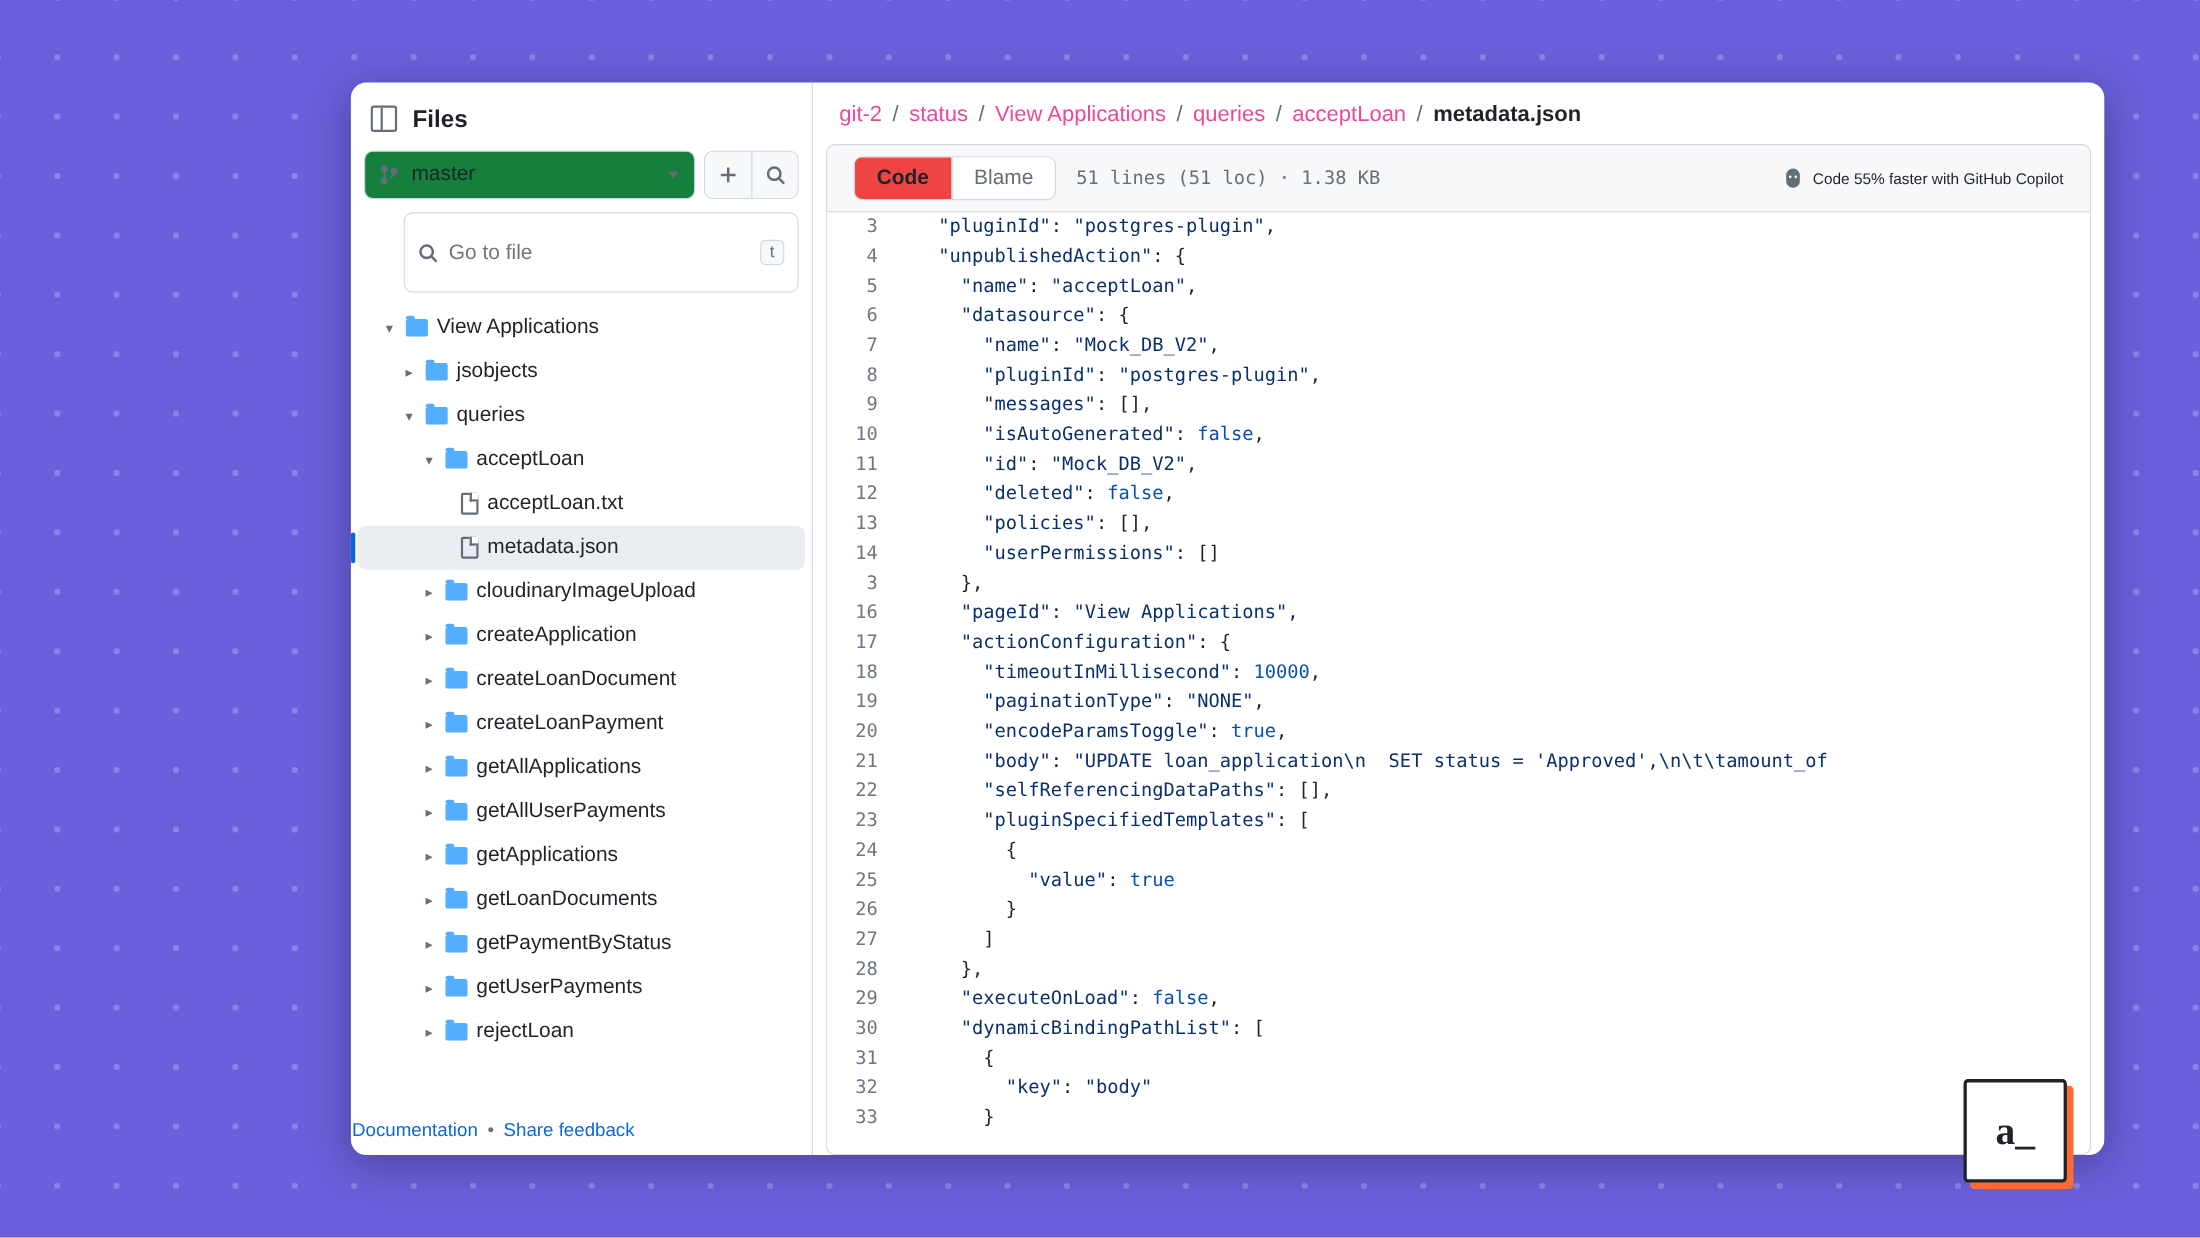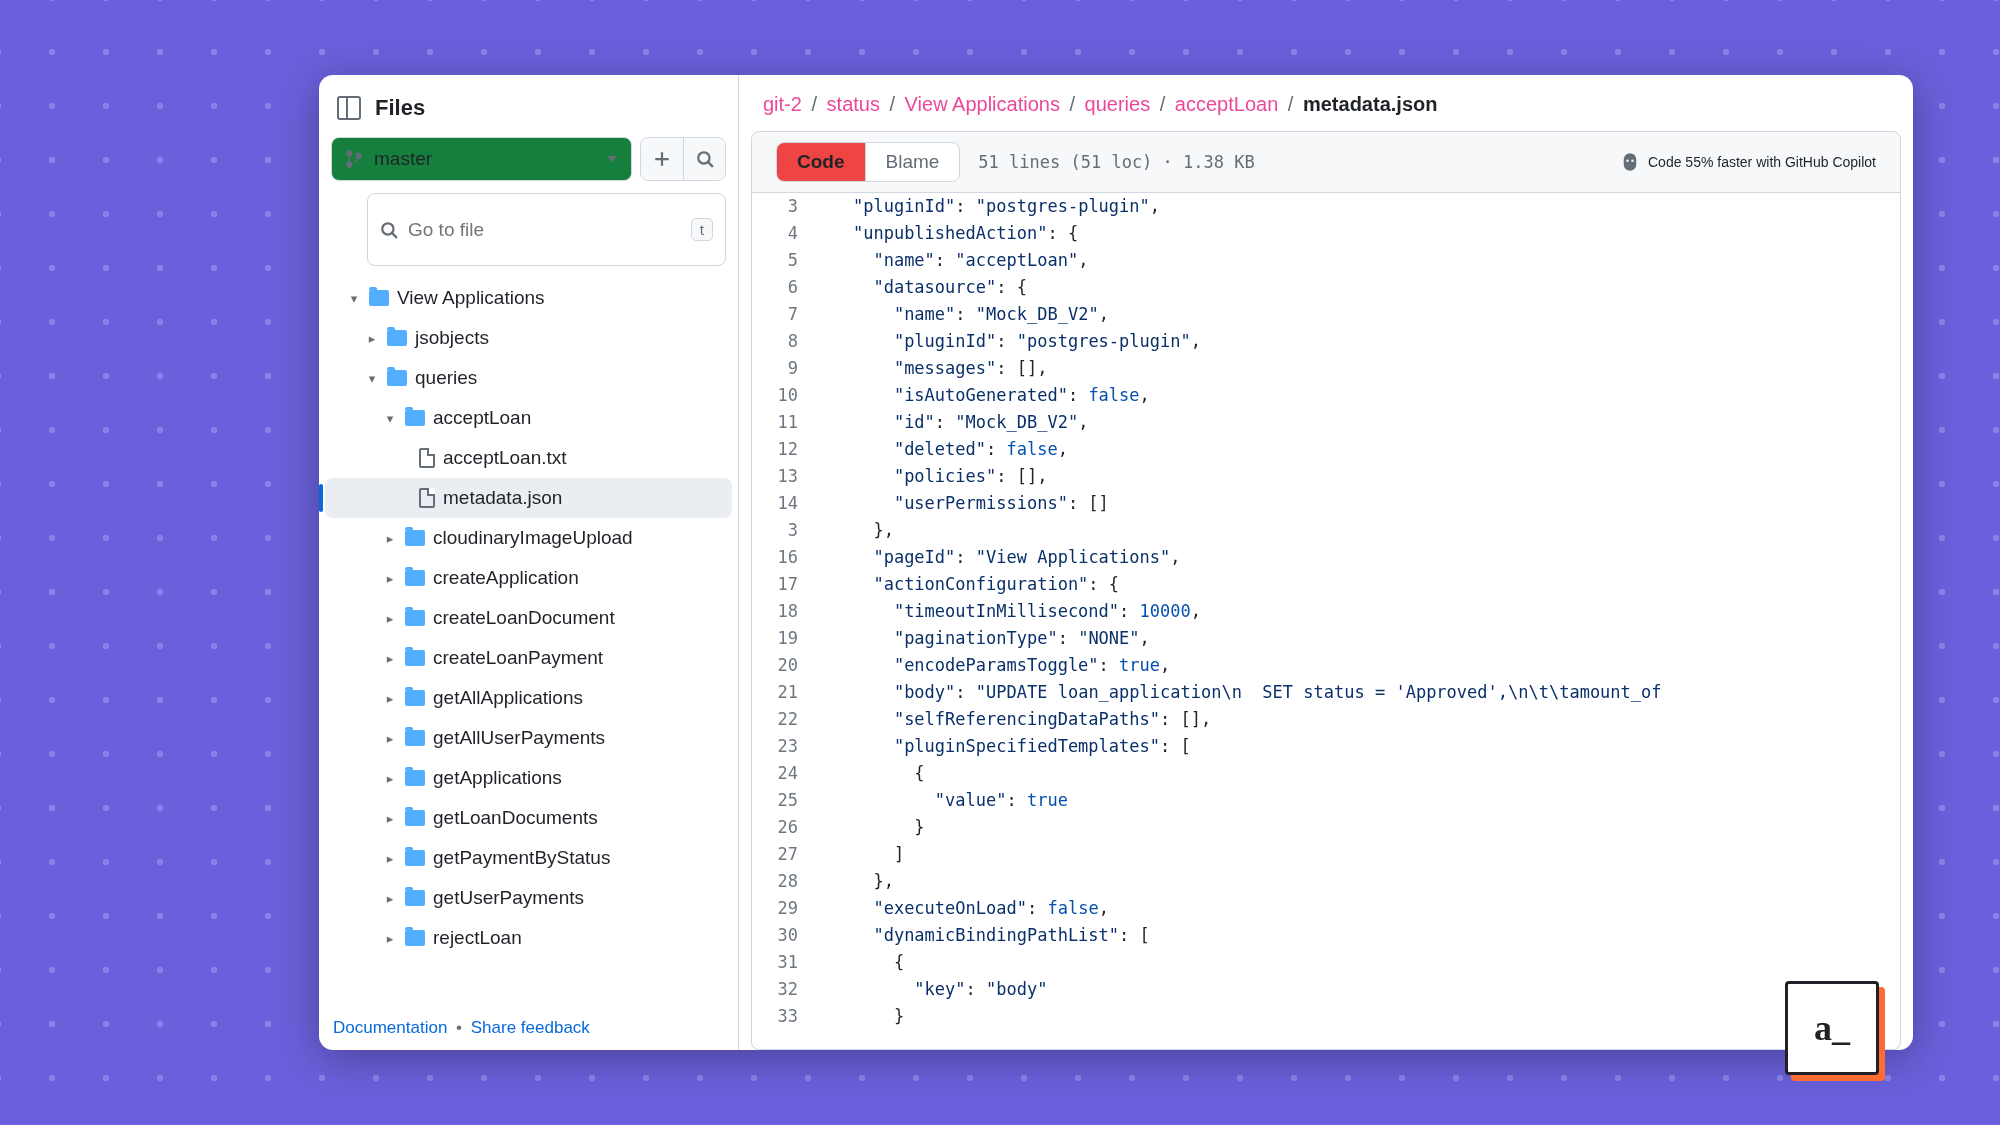--- a/index.html
+++ b/index.html
@@ -24,21 +24,21 @@
 .kbd { border: 1px solid #d0d7de; border-radius: 5px; padding: 2px 8px; font-size: 15px; color: #656d76; background: #f6f8fa; }
 .tree { flex: 1; overflow: hidden; padding-top: 4px; }
 .tree-row { display: flex; align-items: center; gap: 8px; padding: 9px 14px; cursor: pointer; font-size: 19px; color: #1f2328; border-radius: 8px; margin: 0 6px; }
 .tree-row.selected { background: #eaeef2; position: relative; }
 .tree-row.selected::before { content: ""; position: absolute; left: -6px; top: 6px; bottom: 6px; width: 4px; background: #0969da; border-radius: 2px; }
 .chev { width: 14px; display: flex; justify-content: center; color: #656d76; font-size: 13px; }
 .folder-ico { width: 20px; height: 16px; background: #54aeff; border-radius: 2px; position: relative; }
 .folder-ico::before { content: ""; position: absolute; top: -3px; left: 0; width: 8px; height: 3px; background: #54aeff; border-radius: 2px 2px 0 0; }
 .file-ico { width: 16px; height: 20px; border: 2px solid #656d76; border-radius: 2px; position: relative; }
 .file-ico::before { content: ""; position: absolute; top: -2px; right: -2px; width: 6px; height: 6px; background: #fff; border-left: 2px solid #656d76; border-bottom: 2px solid #656d76; }
-.sb-footer { padding: 12px 14px; font-size: 17px; color: #0969da; }
+.sb-footer { padding: 12px 1px; font-size: 17px; color: #0969da; }
 .sb-footer a { color: #0969da; text-decoration: none; cursor: pointer; }
 .sb-footer .dot { color: #656d76; margin: 0 4px; }
 .main { flex: 1; display: flex; flex-direction: column; overflow: hidden; }
 .breadcrumb { padding: 18px 24px 14px 24px; font-size: 20px; border-bottom: 1px solid transparent; }
 .breadcrumb a { color: #ec4899; text-decoration: none; cursor: pointer; }
 .breadcrumb .sep { color: #656d76; margin: 0 4px; }
 .breadcrumb .current { font-weight: 600; color: #1f2328; }
 .toolbar { display: flex; align-items: center; gap: 18px; padding: 10px 24px; border-top: 1px solid #d0d7de; border-bottom: 1px solid #d0d7de; background: #f6f8fa; margin: 0 12px; border-left: 1px solid #d0d7de; border-right: 1px solid #d0d7de; border-radius: 8px 8px 0 0; }
 .tab-group { display: flex; border: 1px solid #d0d7de; border-radius: 8px; overflow: hidden; background: #fff; }
 .tab { padding: 8px 20px; font-size: 19px; cursor: pointer; color: #1f2328; }

